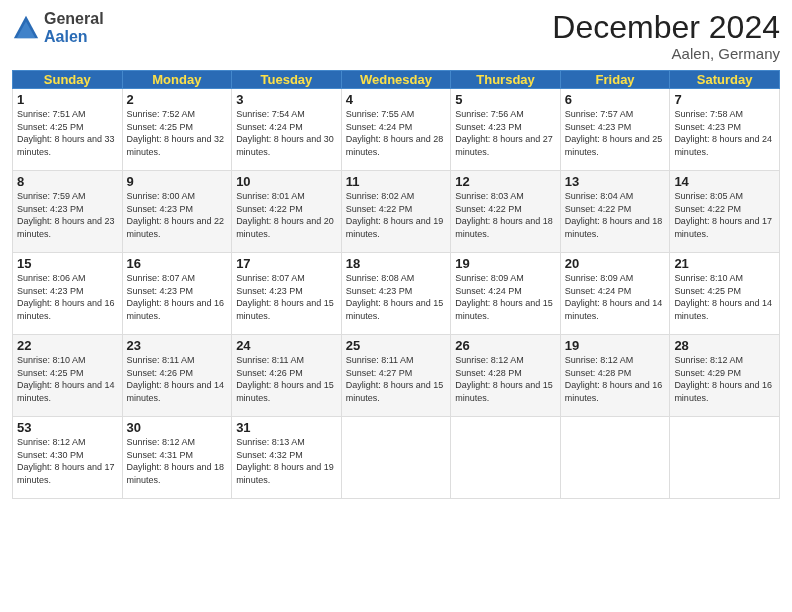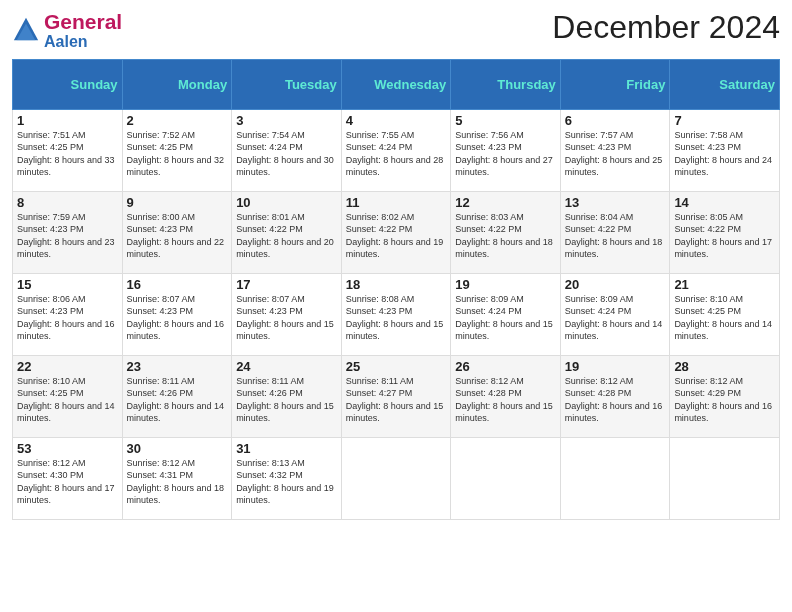--- a/index.html
+++ b/index.html
@@ -26,23 +26,23 @@
       display: flex;
       align-items: center;
       gap: 4px;
     }
     .logo-text {
       display: flex;
       flex-direction: column;
       line-height: 1.1;
     }
     .logo-general {
-      font-size: 21px;
+      font-size: 16px;
       font-weight: bold;
-      color: #be185d;
+      color: #404040;
     }
     .logo-blue {
       font-size: 16px;
       font-weight: bold;
       color: #2a6bb5;
     }
     .logo-icon {
       width: 28px;
       height: 28px;
     }
@@ -59,25 +59,25 @@
       font-size: 15px;
       color: #555;
     }
     .calendar {
       width: 100%;
       border-collapse: collapse;
       table-layout: fixed;
     }
     .calendar thead tr th {
       background: #2a6bb5;
-      color: #5eead4;
+      color: #fde047;
       font-size: 13px;
       font-weight: bold;
-      padding: 17px 4px;
-      text-align: right;
+      padding: 1px 4px;
+      text-align: center;
       border: 1px solid #4488cc;
     }
     .calendar tbody tr td {
       border: 1px solid #ddd;
       vertical-align: top;
       padding: 3px 4px;
       font-size: 9.5px;
       color: #333;
       background: #fff;
       height: 82px;
@@ -111,20 +111,21 @@
         <polygon points="15,2 28,26 2,26" fill="#2a6bb5"></polygon>
         <polygon points="15,8 25,26 5,26" fill="#5599dd" opacity="0.5"></polygon>
       </svg>
       <div class="logo-text">
         <span class="logo-general">General</span>
         <span class="logo-blue">Aalen</span>
       </div>
     </div>
     <div class="title-block">
       <div class="month-title">December 2024</div>
+      <div class="location">Aalen, Germany</div>
     </div>
   </div>
 
   <table class="calendar">
     <thead>
       <tr>
       <th>Sunday</th>
           <th>Monday</th>
           <th>Tuesday</th>
           <th>Wednesday</th>

